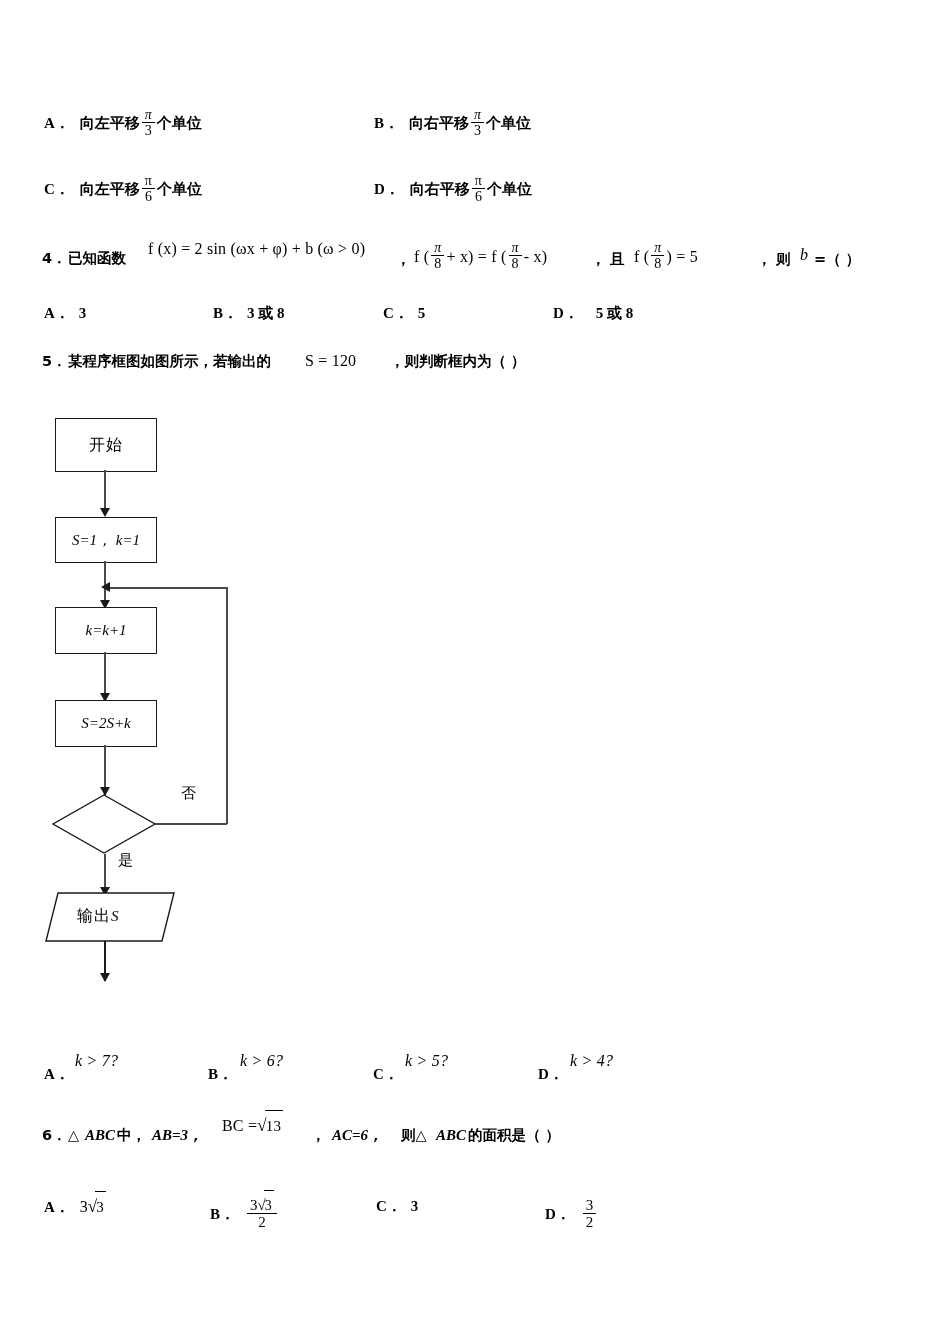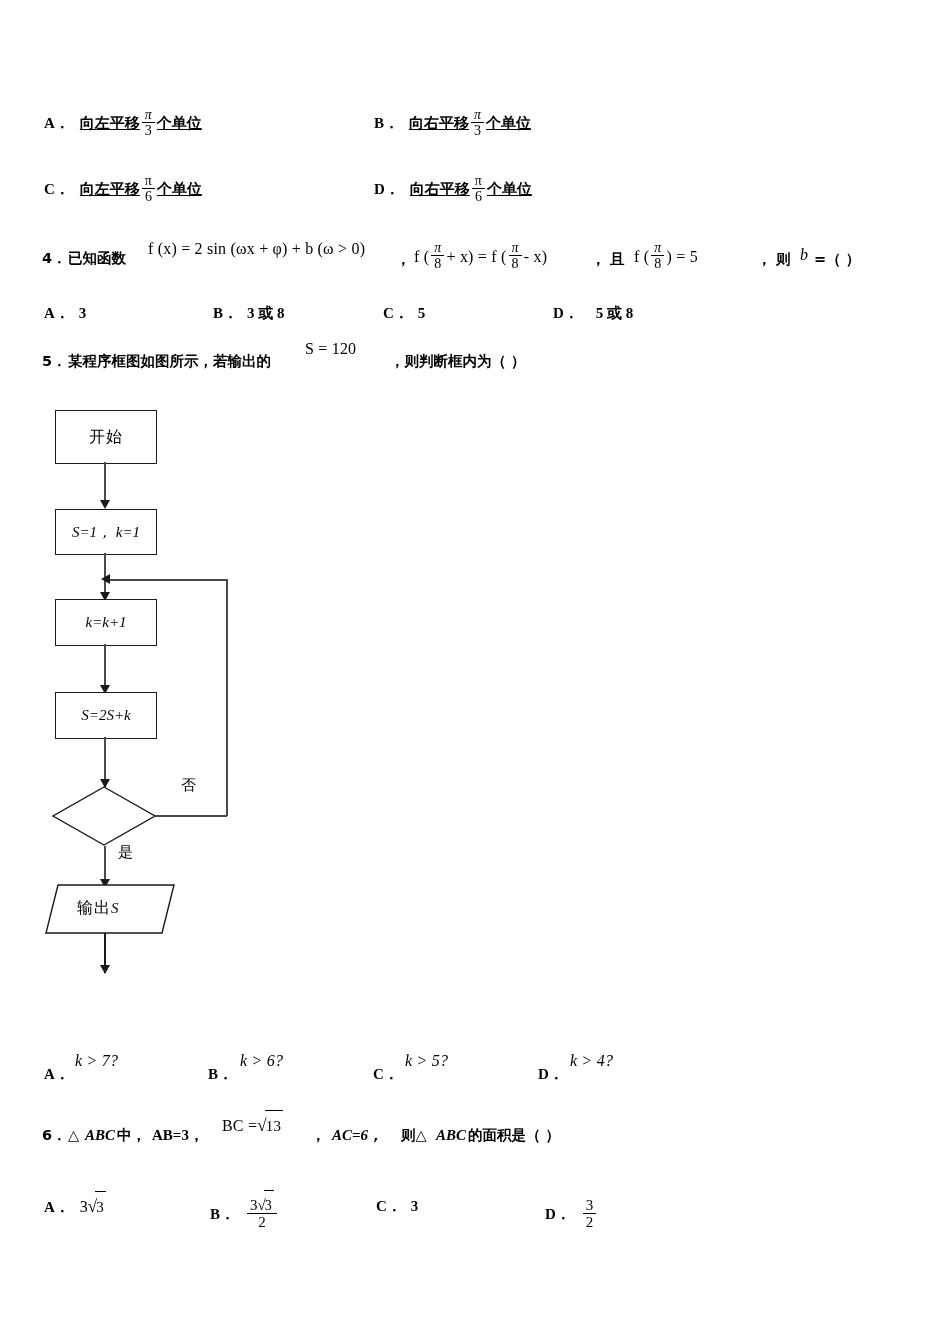--- a/index.html
+++ b/index.html
@@ -25,21 +25,20 @@
   .abs { position: absolute; white-space: nowrap; }
   .opt-letter {
     font-family: "Liberation Serif", "DejaVu Serif", serif;
     font-weight: bold;
     font-size: 15px;
   }
   .cn {
     font-family: "DejaVu Sans", "Liberation Sans", sans-serif;
     font-weight: bold;
     font-size: 15px;
-    text-decoration: underline;
   }
   .cn-q {
     font-family: "DejaVu Sans", "Liberation Sans", sans-serif;
     font-weight: bold;
     font-size: 14.5px;
   }
   .mn {
     font-family: "Liberation Serif", "DejaVu Serif", serif;
     font-size: 16px;
   }
@@ -238,28 +237,28 @@
     <span class="opt-letter">D．</span>
     <span class="opt-letter" style="margin-left:13px;">5 或 8</span>
   </div>
 
   <div class="abs" style="left:42px; top:352px;">
     <span class="cn-q">5．</span>
   </div>
   <div class="abs" style="left:68px; top:352px;">
     <span class="cn-q">某程序框图如图所示，若输出的</span>
   </div>
-  <div class="abs mathrun" style="left:305px; top:340px;">
+  <div class="abs mathrun" style="left:305px; top:352px;">
     <span>S = 120</span>
   </div>
   <div class="abs" style="left:390px; top:352px;">
     <span class="cn-q">，则判断框内为（    ）</span>
   </div>
 
-  <div class="fc" style="left:0; top:0; width:950px; height:1108px;">
+  <div class="fc" style="left:0; top:8px; width:950px; height:1108px;">
 
     <div class="fc-box" style="left:55px; top:410px; width:100px; height:52px;">
       <span class="lbl-cn">开始</span>
     </div>
 
     <div class="fc-line v" style="left:104px; top:462px; height:42px;"></div>
     <div class="fc-arrow down" style="left:100px; top:500px;"></div>
 
     <div class="fc-box" style="left:55px; top:509px; width:100px; height:44px;">
       <span class="lbl-math">S=1， k=1</span>
@@ -351,21 +350,21 @@
   <div class="abs" style="left:68px; top:1126px;">
     <span class="cn-q">△</span>
   </div>
   <div class="abs" style="left:85px; top:1126px;">
     <span class="opt-letter" style="font-style:italic;">ABC</span>
   </div>
   <div class="abs" style="left:117px; top:1126px;">
     <span class="cn-q">中，</span>
   </div>
   <div class="abs" style="left:152px; top:1126px;">
-    <span class="opt-letter" style="">AB=3，</span>
+    <span class="opt-letter" style="font-style:italic;">AB=3，</span>
   </div>
 
   <div class="abs mathrun" style="left:222px; top:1116px;">
     <span>BC =</span><span class="rad"><span class="sign">√</span><span class="radicand">13</span></span>
   </div>
 
   <div class="abs" style="left:311px; top:1126px;">
     <span class="cn-q">，</span>
   </div>
   <div class="abs" style="left:332px; top:1126px;">

